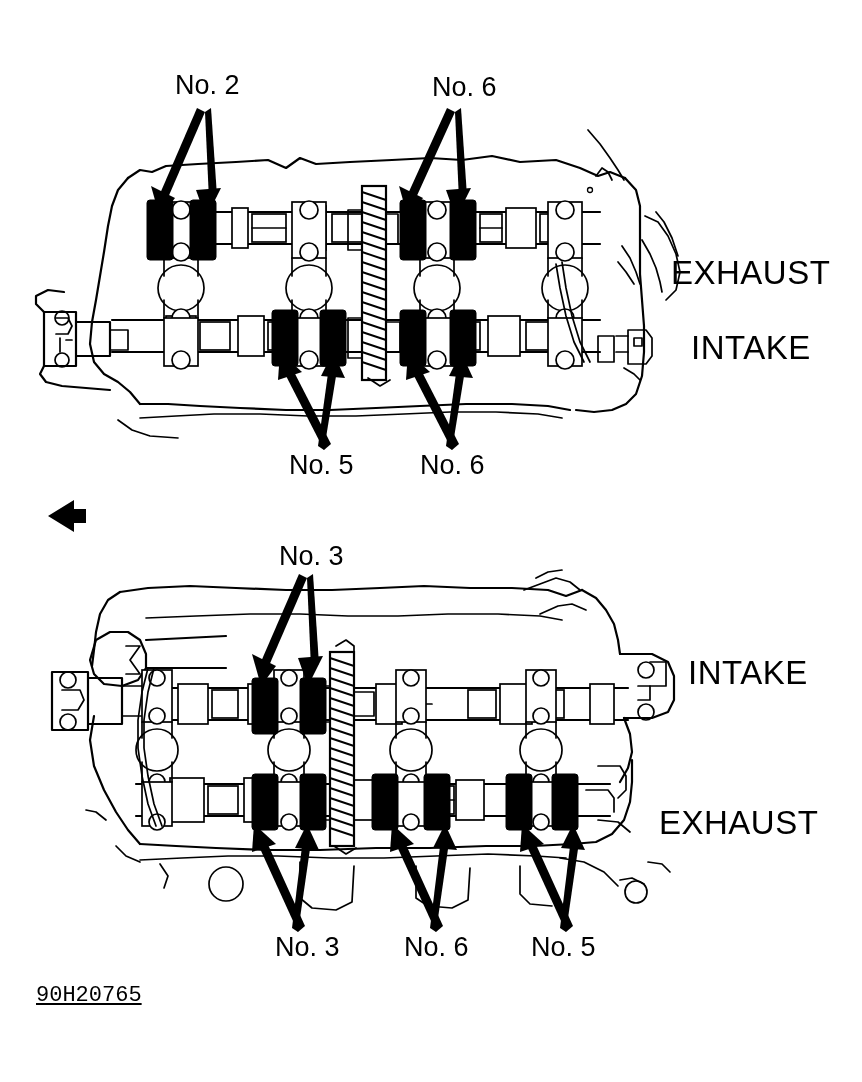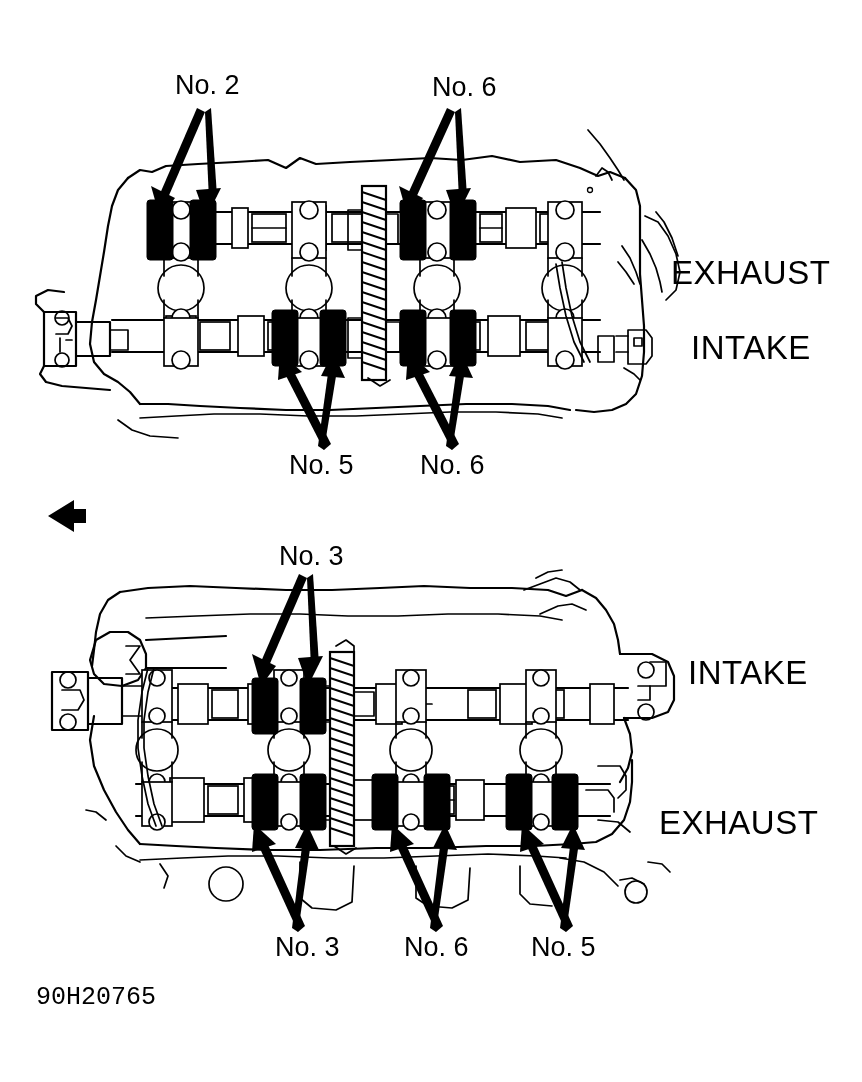--- a/index.html
+++ b/index.html
@@ -17,21 +17,21 @@
     position:absolute;
     font-family:"Liberation Sans", sans-serif;
     color:#000;
     white-space:nowrap;
     line-height:1;
     -webkit-font-smoothing:none;
   }
   .lbl-callout{font-size:27px;letter-spacing:0px;}
   .lbl-side{font-size:33px;letter-spacing:0.5px;}
   .lbl-front{font-size:30px;letter-spacing:0px;}
-  .lbl-figid{font-size:25px;font-family:"Liberation Mono", monospace;letter-spacing:0px;}
+  .lbl-figid{font-size:22px;font-family:"Liberation Mono", monospace;letter-spacing:0px;text-decoration:underline;}
   .blk{fill:#000;stroke:#000;stroke-width:1;}
   .ln{fill:none;stroke:#000;stroke-width:2.2;stroke-linejoin:round;stroke-linecap:round;}
   .ln-thin{fill:none;stroke:#000;stroke-width:1.7;stroke-linejoin:round;stroke-linecap:round;}
   .ln-hair{fill:none;stroke:#000;stroke-width:1.3;stroke-linejoin:round;stroke-linecap:round;}
   .arrowline{fill:#000;stroke:none;}
   .wht{fill:#ffffff;stroke:#000;stroke-width:2.2;}
   .wht-thin{fill:#ffffff;stroke:#000;stroke-width:1.7;}
 </style>
 </head>
 <body>

